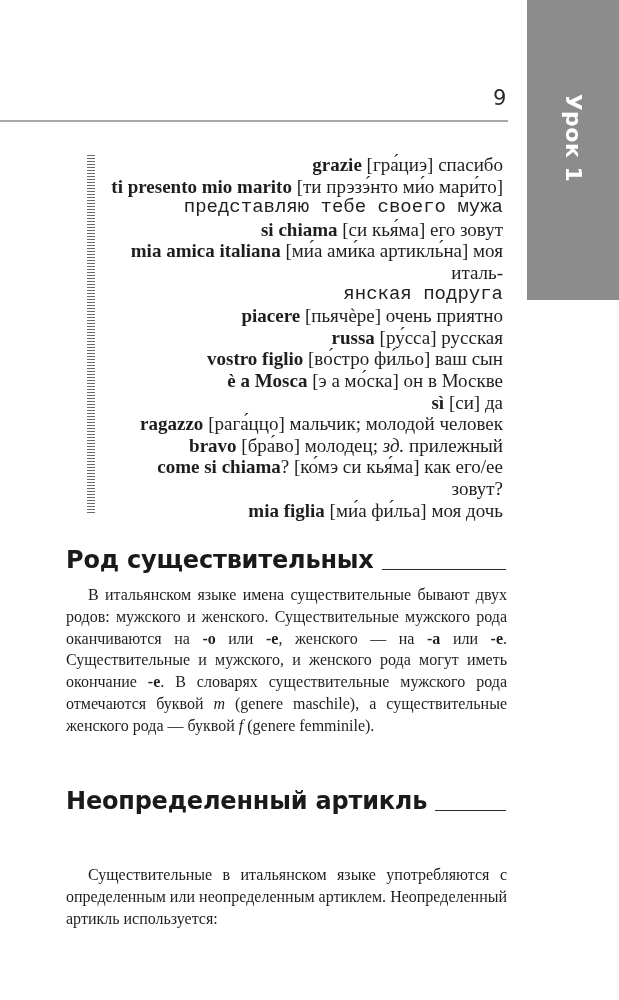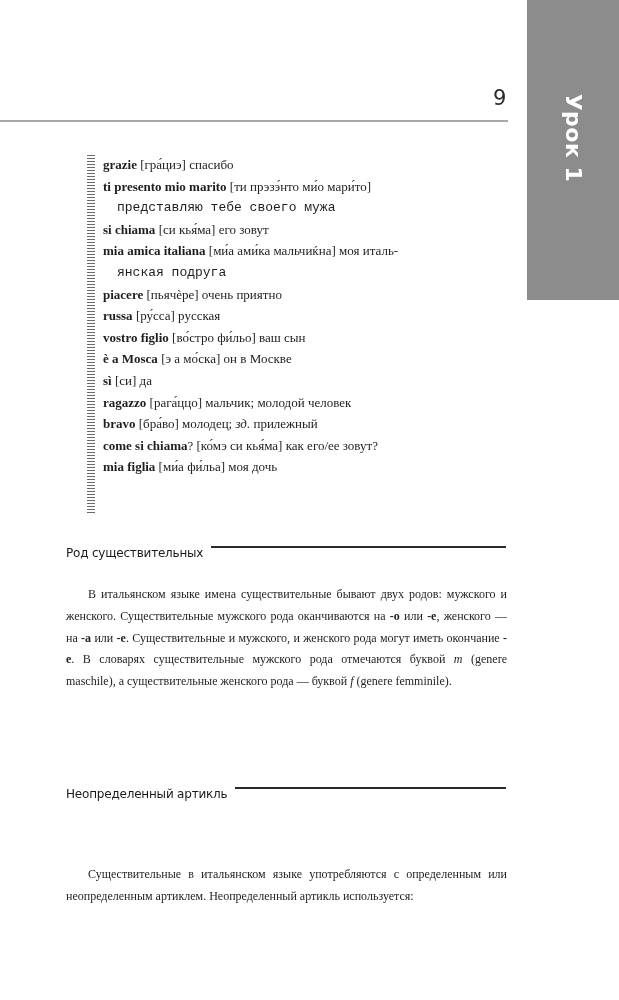--- a/index.html
+++ b/index.html
@@ -23,33 +23,33 @@
   .page-number {
     position: absolute; left: 493px; top: 86px; font-family: "DejaVu Sans", sans-serif;
     font-size: 21px; color: #2a2a2a;
   }
   .vocab-bar {
     position: absolute; left: 87px; top: 155px; width: 8px; height: 358px;
     background: repeating-linear-gradient(to bottom, #6a6a6a 0, #6a6a6a 1px, transparent 1px, transparent 3px);
   }
   .vocab {
     position: absolute; left: 103px; top: 154px; width: 400px;
-    font-size: 13px; line-height: 21.6px;
+    font-size: 19px; line-height: 21.6px; text-align: right;
   }
   .vocab .entry { margin: 0; }
   .vocab .cont { padding-left: 14px; font-family: Liberation Mono, monospace; }
   .vocab b { font-weight: bold; }
   .section-head {
-    position: absolute; left: 66px; width: 440px; display: flex; 
-    font-family: "DejaVu Sans", sans-serif; font-weight: normal; font-size: 12px; color: #1a1a1a;
+    position: absolute; left: 66px; width: 440px; display: flex; align-items: flex-end;
+    font-family: "DejaVu Sans", sans-serif; font-weight: bold; font-size: 24px; color: #1a1a1a;
     letter-spacing: -0.2px;
   }
   .section-head .line { flex: 1; height: 1.5px; background: #2a2a2a; margin-left: 8px; margin-bottom: 4px; }
   .para {
-    position: absolute; left: 66px; width: 441px; font-size: 12px; line-height: 21.8px;
+    position: absolute; left: 66px; width: 441px; font-size: 16px; line-height: 21.8px;
     text-align: justify; text-indent: 22px;
   }
   .para b { font-weight: bold; }
 </style>
 </head>
 <body>
 
 <div class="tab">
   <div class="tab-label">Урок 1</div>
 </div>
@@ -74,21 +74,21 @@
   <div class="entry cont">представляю тебе своего мужа</div>
 
   <div class="entry">
     <b>si chiama</b>
     <span>[си кья́ма]</span>
     <span>его зовут</span>
   </div>
 
   <div class="entry">
     <b>mia amica italiana</b>
-    <span>[ми́а ами́ка мальчиќна]</span>
+    <span>[ми́а ами́ка артикль́на]</span>
     <span id="t3">моя италь-</span>
   </div>
   <div class="entry cont" id="t3c">янская подруга</div>
 
   <div class="entry">
     <b>piacere</b>
     <span>[пьячѐре]</span>
     <span>очень приятно</span>
   </div>
 

